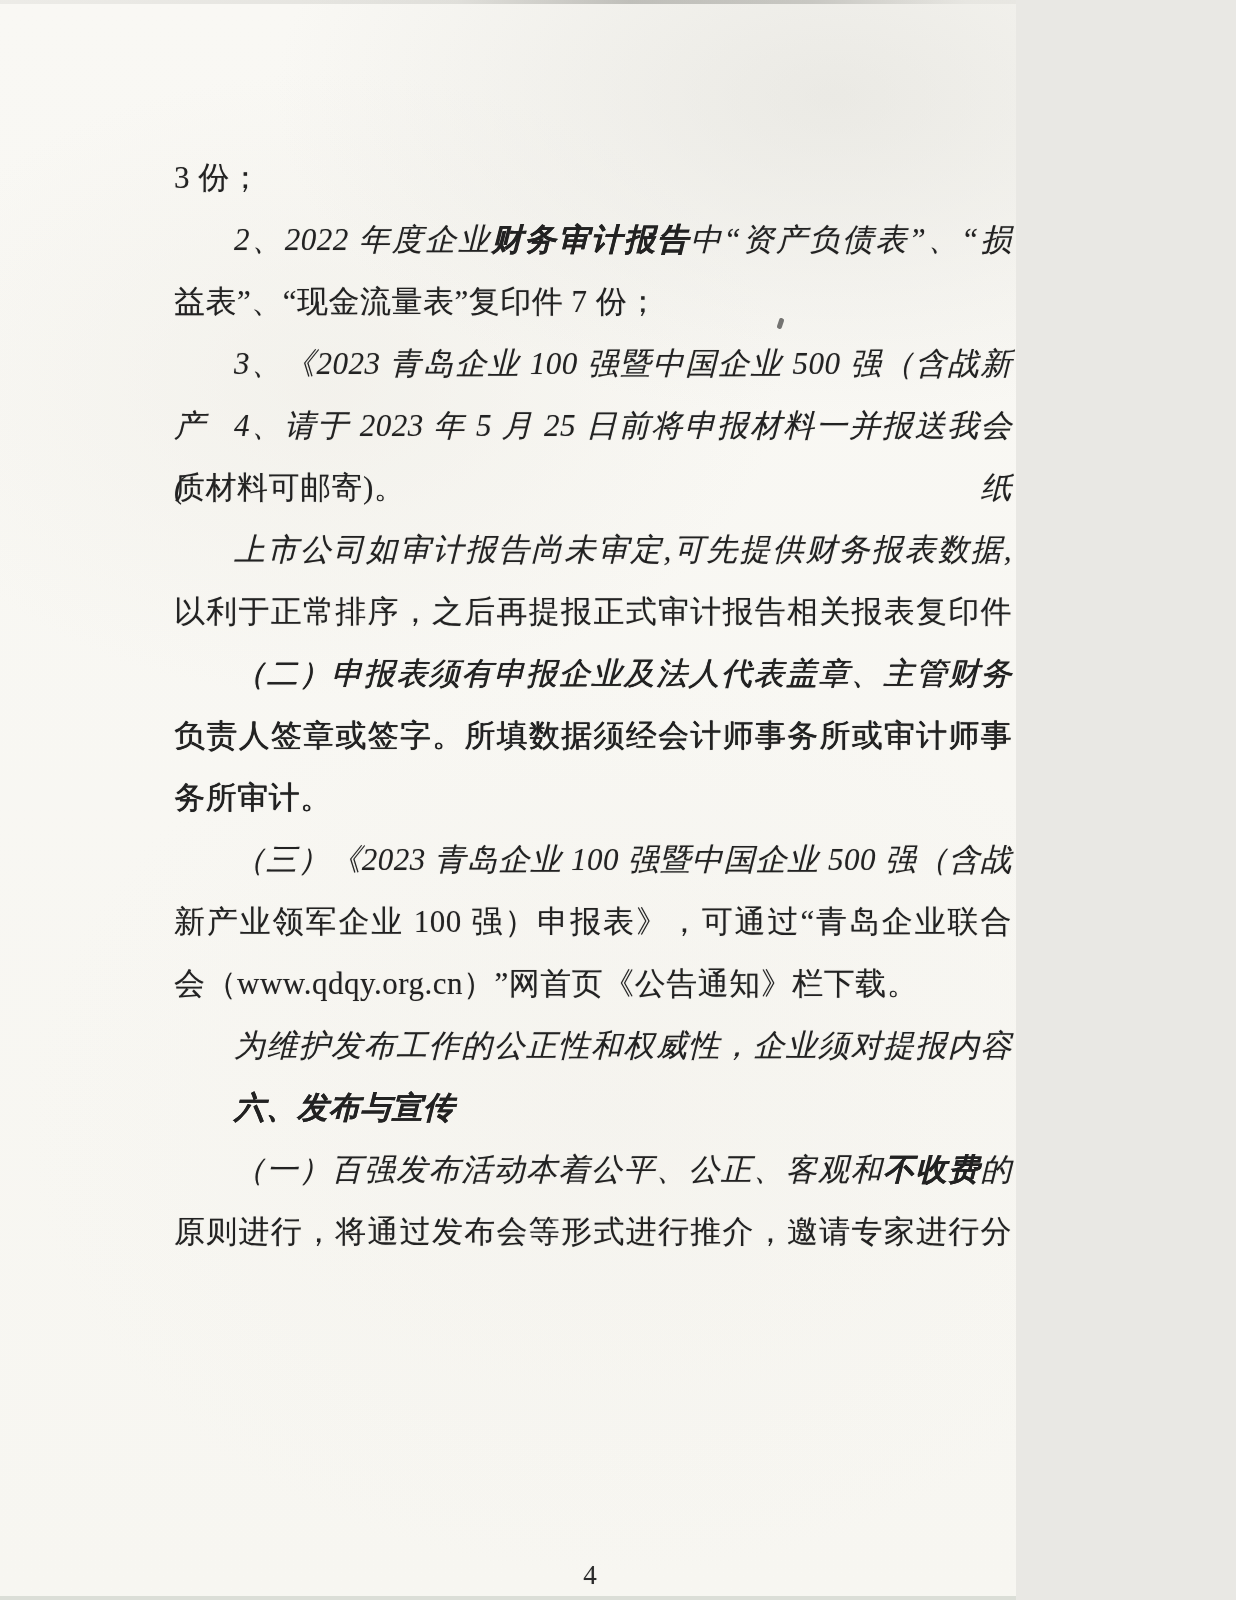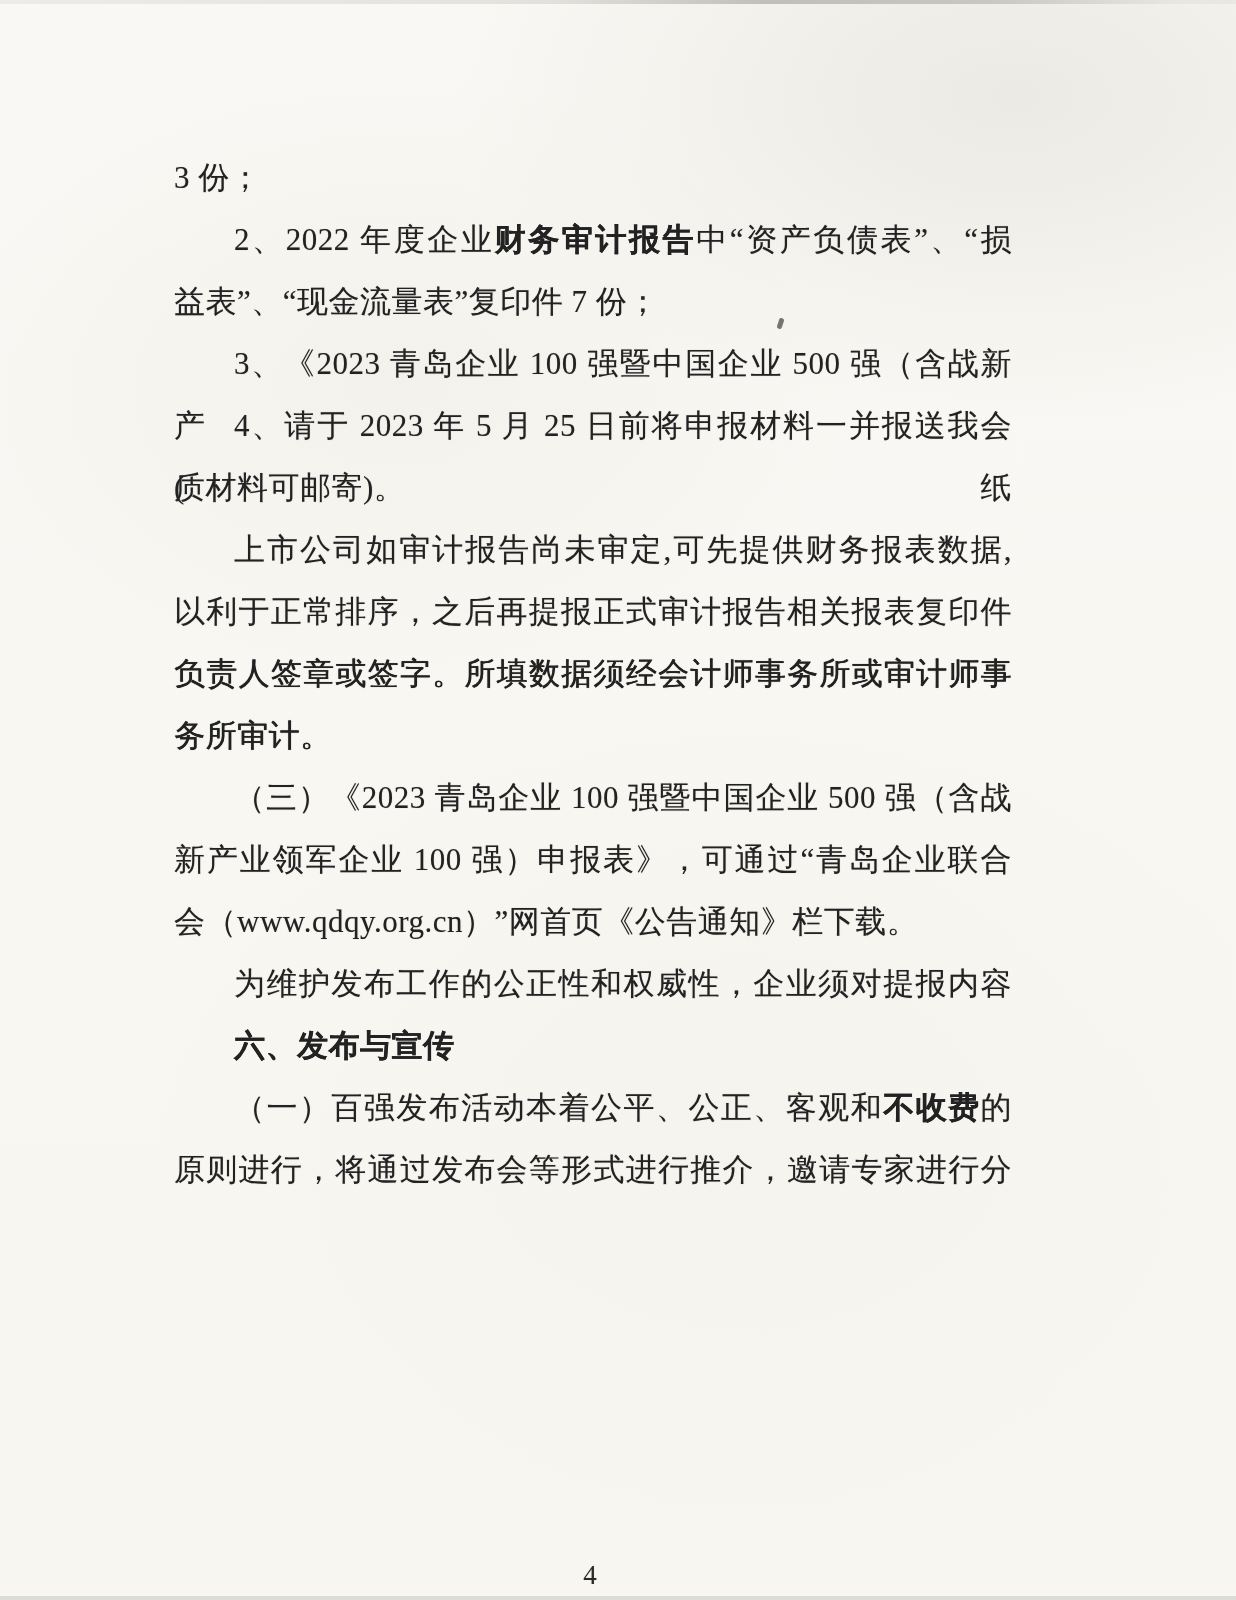--- a/index.html
+++ b/index.html
@@ -7,21 +7,21 @@
     --paper:#f8f7f3;
   }
   html,body{margin:0;padding:0;}
   body{
     width:1236px;height:1600px;
     font-family:"Liberation Serif","DejaVu Serif",serif;
     background:#e9e8e4;
   }
   .page{
     position:relative;
-    width:1236px;height:1600px;
+    width:1016px;height:1600px;
     overflow:hidden;
     background:
       radial-gradient(900px 520px at 82% 6%, rgba(223,222,216,0.55), rgba(223,222,216,0) 62%),
       radial-gradient(760px 520px at 32% 24%, rgba(236,234,227,0.45), rgba(236,234,227,0) 60%),
       radial-gradient(900px 700px at 60% 70%, rgba(240,238,232,0.35), rgba(240,238,232,0) 65%),
       linear-gradient(#f9f8f4, #f7f6f1);
   }
   .scan-top-edge{
     position:absolute;left:0;top:0;width:100%;height:4px;
     background:linear-gradient(90deg,
@@ -45,21 +45,21 @@
     font-size:31px;
     letter-spacing:0.5px;
     color:var(--ink);
     text-shadow:0 0 1px rgba(45,45,45,0.35);
     text-align:justify;
     text-align-last:left;
     white-space:normal;
     overflow:visible;
   }
   .line.fill{ text-align-last:justify; }
-  .line.indent{ text-indent:60px; }
+  .line.indent{ text-indent:60px;font-style:italic; }
   
   .line.medium{ text-shadow:0.45px 0 0 currentColor, 0 0 1px rgba(30,30,30,0.5); }
   .line .b{ font-weight:700; text-shadow:0.3px 0 0 currentColor; }
   .page-number{
     position:absolute;
     left:560px;top:1560px;width:60px;
     text-align:center;
     font-size:27px;
     color:#2a2a2a;
     text-shadow:0 0 1px rgba(45,45,45,0.3);
@@ -81,20 +81,21 @@
   <div class="scan-top-edge"></div>
   <div class="doc-body">
       <div class="line"><span>3 份；</span></div>
       <div class="line indent fill"><span>2、2022 年度企业</span><span class="b">财务审计报告</span><span>中“资产负债表”、“损</span></div>
       <div class="line"><span>益表”、“现金流量表”复印件 7 份；</span></div>
       <div class="line indent fill"><span>3、《2023 青岛企业 100 强暨中国企业 500 强（含战新产</span></div>
       <div class="line indent fill"><span>4、请于 2023 年 5 月 25 日前将申报材料一并报送我会(纸</span></div>
       <div class="line"><span>质材料可邮寄)。</span></div>
       <div class="line indent fill"><span>上市公司如审计报告尚未审定,可先提供财务报表数据,</span></div>
       <div class="line fill"><span>以利于正常排序，之后再提报正式审计报告相关报表复印件</span></div>
+      <div class="line indent fill medium"><span>（二）申报表须有申报企业及法人代表盖章、主管财务</span></div>
       <div class="line fill medium"><span>负责人签章或签字。所填数据须经会计师事务所或审计师事</span></div>
       <div class="line medium"><span>务所审计。</span></div>
       <div class="line indent fill"><span>（三）《2023 青岛企业 100 强暨中国企业 500 强（含战</span></div>
       <div class="line fill"><span>新产业领军企业 100 强）申报表》，可通过“青岛企业联合</span></div>
       <div class="line"><span>会（www.qdqy.org.cn）”网首页《公告通知》栏下载。</span></div>
       <div class="line indent fill"><span>为维护发布工作的公正性和权威性，企业须对提报内容</span></div>
       <div class="line indent"><span class="b">六、发布与宣传</span></div>
       <div class="line indent fill"><span>（一）百强发布活动本着公平、公正、客观和</span><span class="b">不收费</span><span>的</span></div>
       <div class="line fill"><span>原则进行，将通过发布会等形式进行推介，邀请专家进行分</span></div>
     </div>

